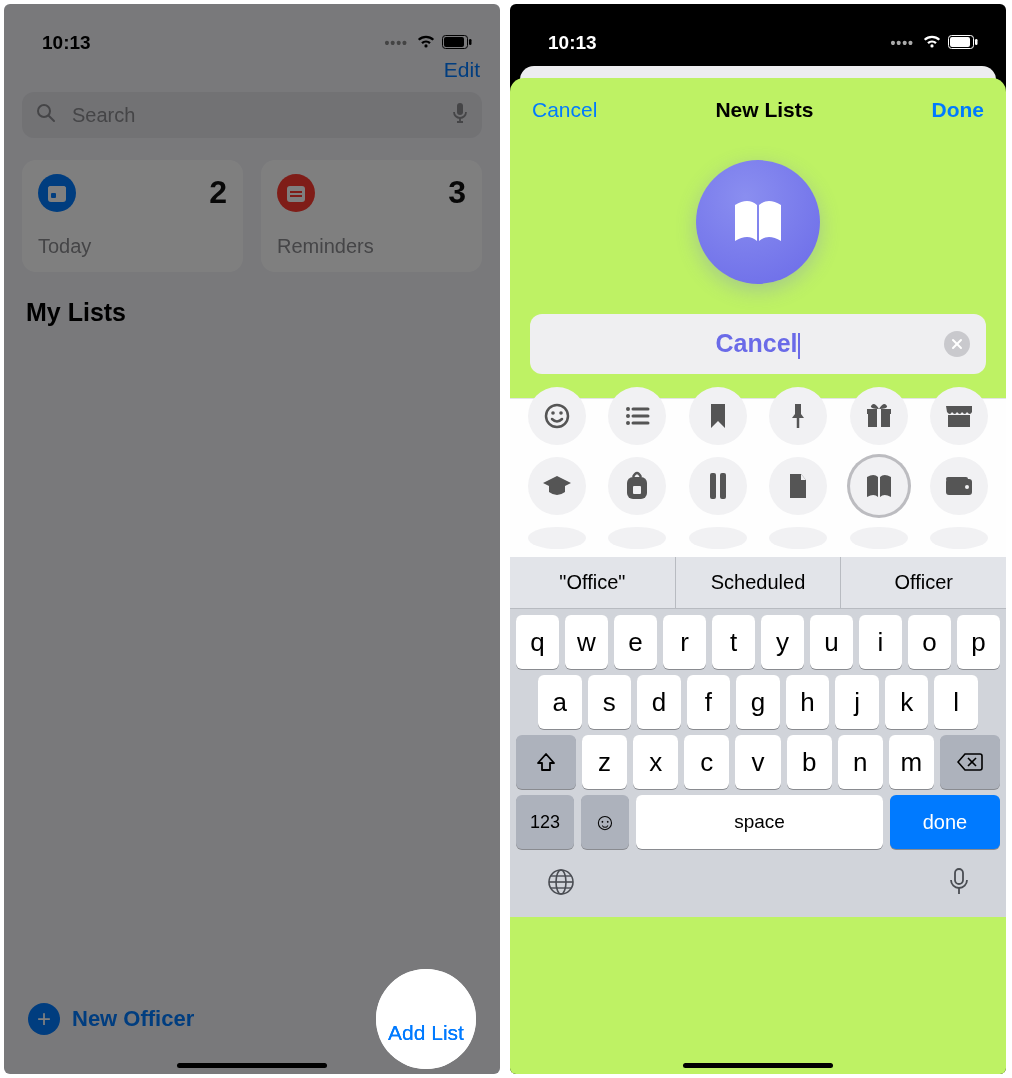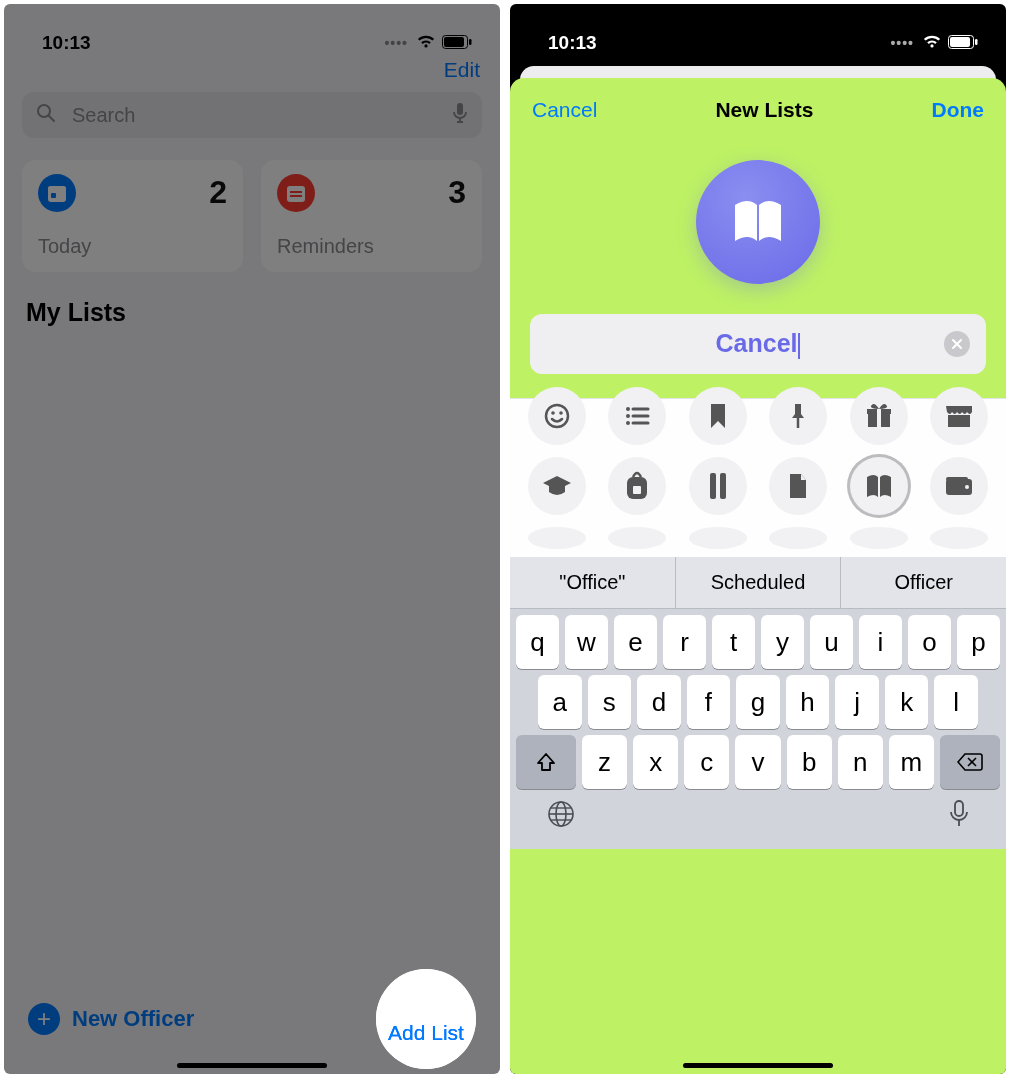--- a/index.html
+++ b/index.html
@@ -364,20 +364,26 @@
         <button class="key">n</button>
         <button class="key">m</button>
         <button class="key fn wide">
           <svg width="26" height="20" viewBox="0 0 26 20">
               <path d="M8 2 H23 A2 2 0 0 1 25 4 V16 A2 2 0 0 1 23 18 H8 L1 10 Z" fill="none" stroke="#000" stroke-width="1.6"></path>
               <line x1="11" y1="6" x2="19" y2="14" stroke="#000" stroke-width="1.6"></line>
               <line x1="19" y1="6" x2="11" y2="14" stroke="#000" stroke-width="1.6"></line>
             </svg>
         </button>
       </div>
+      <div class="kb-row final">
+        <button class="key num">123</button>
+        <button class="key emoji">☺</button>
+        <button class="key space">space</button>
+        <button class="key done-key">done</button>
+      </div>
       <div class="kb-footer">
         <span>
           <svg width="30" height="30" viewBox="0 0 30 30">
               <circle cx="15" cy="15" r="12" fill="none" stroke="#4a4d53" stroke-width="1.6"></circle>
               <ellipse cx="15" cy="15" rx="5" ry="12" fill="none" stroke="#4a4d53" stroke-width="1.6"></ellipse>
               <line x1="3" y1="15" x2="27" y2="15" stroke="#4a4d53" stroke-width="1.6"></line>
               <line x1="5" y1="9" x2="25" y2="9" stroke="#4a4d53" stroke-width="1.4"></line>
               <line x1="5" y1="21" x2="25" y2="21" stroke="#4a4d53" stroke-width="1.4"></line>
             </svg>
         </span>

